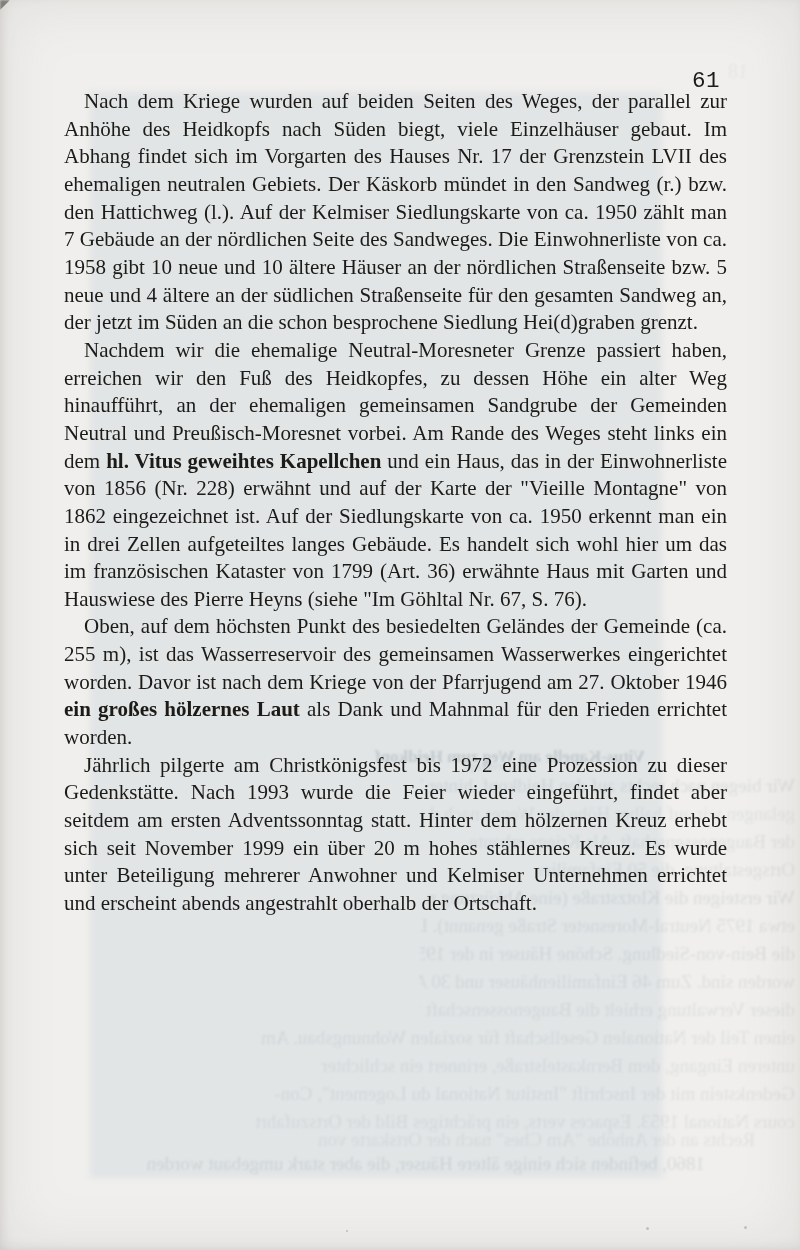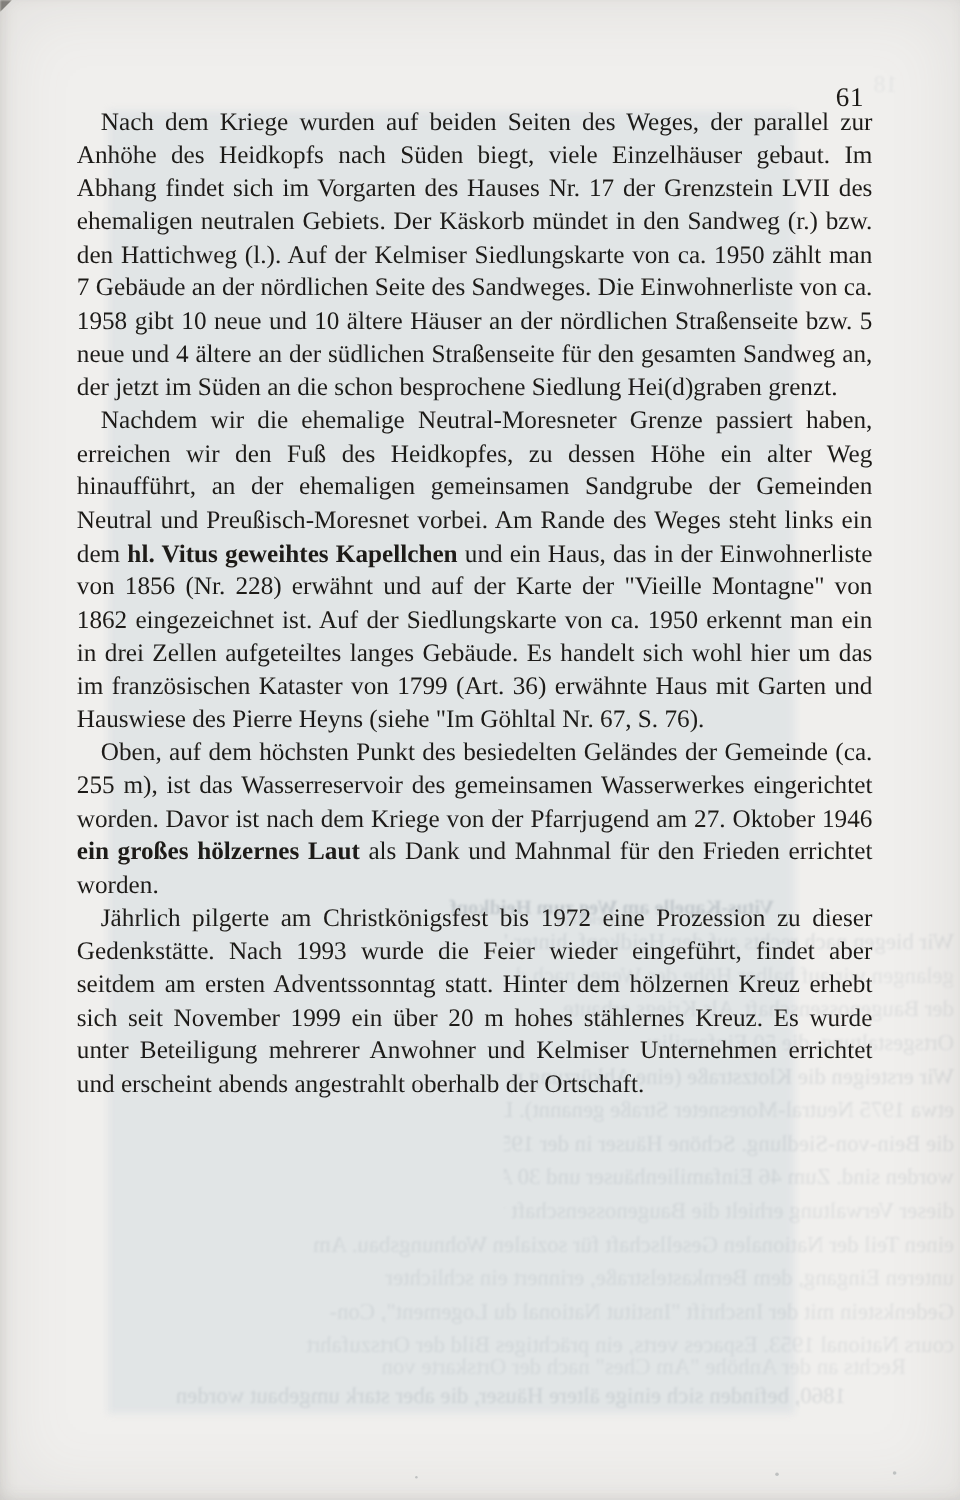--- a/index.html
+++ b/index.html
@@ -26,20 +26,21 @@
   }
   .corner-mark{
     position:absolute;left:0;top:0;width:10px;height:10px;
     background:#63625c;opacity:.75;filter:blur(1px);
     clip-path:polygon(0 0,100% 0,0 100%);
   }
   .page-number{
     position:absolute;top:68px;left:640px;width:80px;
     text-align:right;font-size:22.5px;color:#1d1b18;
     letter-spacing:.5px;
+    font-family:Liberation Mono, monospace;
   }
   .text-block{
     position:absolute;left:64px;top:88px;width:663px;
     font-size:21px;line-height:27.65px;color:#1d1b18;
     text-align:justify;
   }
   .para{margin:0;}
   .para.indent{text-indent:20px;font-family:Liberation Serif, serif;}
   .bold{font-weight:bold;margin-top:10px;}
   .ghost-layer{position:absolute;inset:0;pointer-events:none;}

